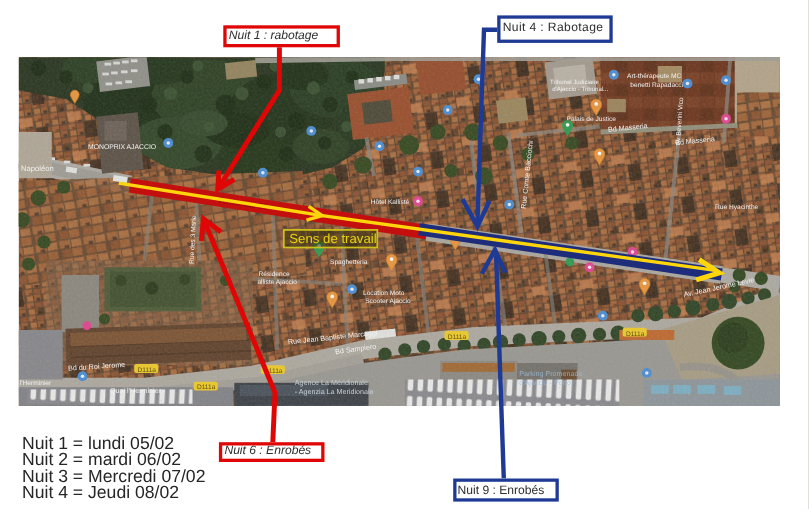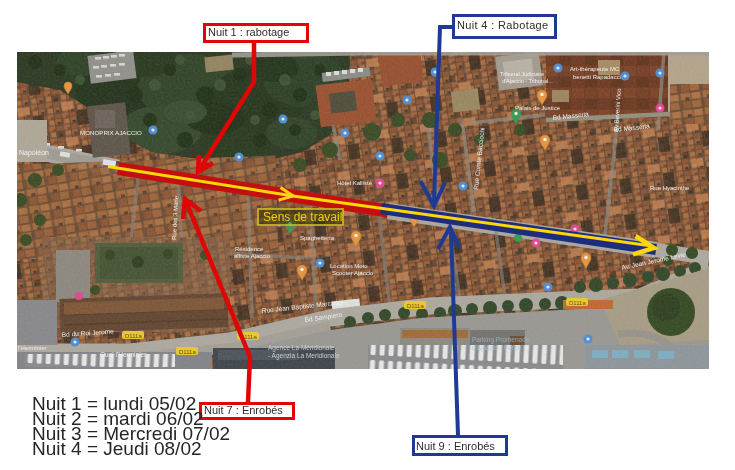--- a/index.html
+++ b/index.html
@@ -1,21 +1,21 @@
 <!DOCTYPE html>
 <html><head>
 <meta charset="utf-8">
 <style>
 html,body{margin:0;padding:0;background:#ffffff;}
 body{width:735px;height:470px;position:relative;overflow:hidden;font-family:"Liberation Sans",sans-serif;}
 .abs{position:absolute;}
 .nbox{position:absolute;background:#ffffff;font-size:11px;color:#2e2e2e;text-align:center;white-space:nowrap;overflow:hidden;}
-.rbox{border:3px solid #e00606;}
+.rbox{border:3px solid #e00606;font-style:italic;}
 .bbox{border:3px solid #1f3a94;}
-.sched{position:absolute;left:32px;top:396px;font-size:19px;color:#262626;line-height:15px;}
+.sched{position:absolute;left:20px;top:396px;font-size:16px;color:#262626;line-height:15px;}
 </style>
 </head>
 <body>
 
 <svg class="abs" style="left:0;top:0" width="735" height="470" viewBox="0 0 735 470">
 <defs>
 <clipPath id="mapclip">
         <rect x="17" y="52" width="692" height="317"></rect>
       </clipPath>
 <clipPath id="forestclip">
@@ -487,21 +487,21 @@
 <g stroke="#1f3a94" stroke-width="4" fill="none">
   <path d="M458,435 L451,232"></path>
   <path d="M438,249 L450,227 L459.5,248"></path>
 </g>
 </svg>
 
 <div class="nbox rbox" style="left:203px;top:23px;width:100px;height:13.5px;line-height:13.5px;text-align:left;padding-left:2px;width:98px;">Nuit 1 : rabotage</div>
 
 <div class="nbox bbox" style="left:452px;top:14px;width:95.5px;height:18.5px;line-height:17.5px;letter-spacing:0.35px;padding-right:3px;">Nuit 4 : Rabotage</div>
 
-<div class="nbox rbox" style="left:199px;top:402px;width:87.5px;height:11.5px;line-height:11.8px;text-align:left;padding-left:2px;">Nuit 7 : Enrobés</div>
+<div class="nbox rbox" style="left:199px;top:402px;width:87.5px;height:11.5px;line-height:11.8px;text-align:left;padding-left:2px;">Nuit 6 : Enrobés</div>
 
 <div class="nbox bbox" style="left:412px;top:435px;width:89px;height:15px;line-height:16.5px;text-align:left;padding-left:1px;">Nuit 9 : Enrobés</div>
 
 <div class="sched">
 Nuit 1 = lundi 05/02<br>
 Nuit 2 = mardi 06/02<br>
 Nuit 3 = Mercredi 07/02<br>
 Nuit 4 = Jeudi 08/02
 </div>
 

